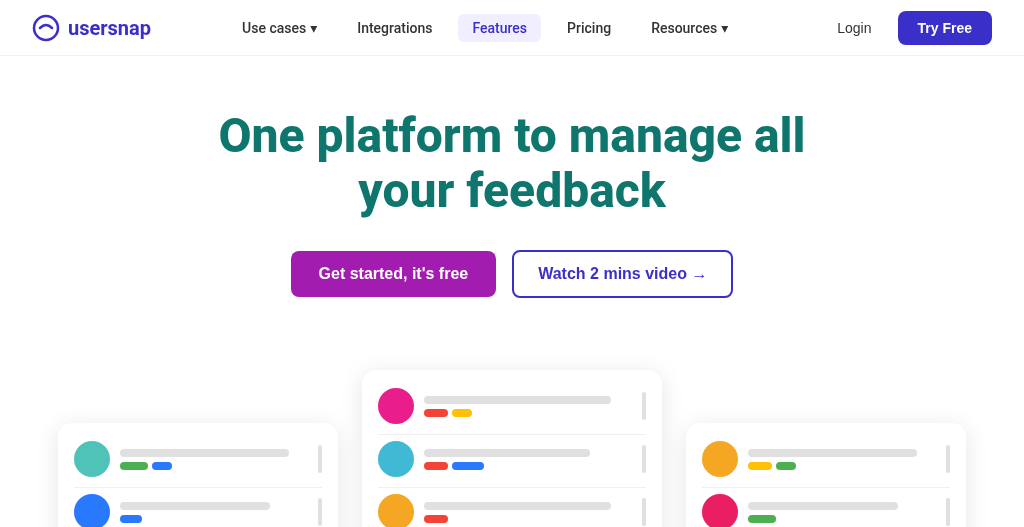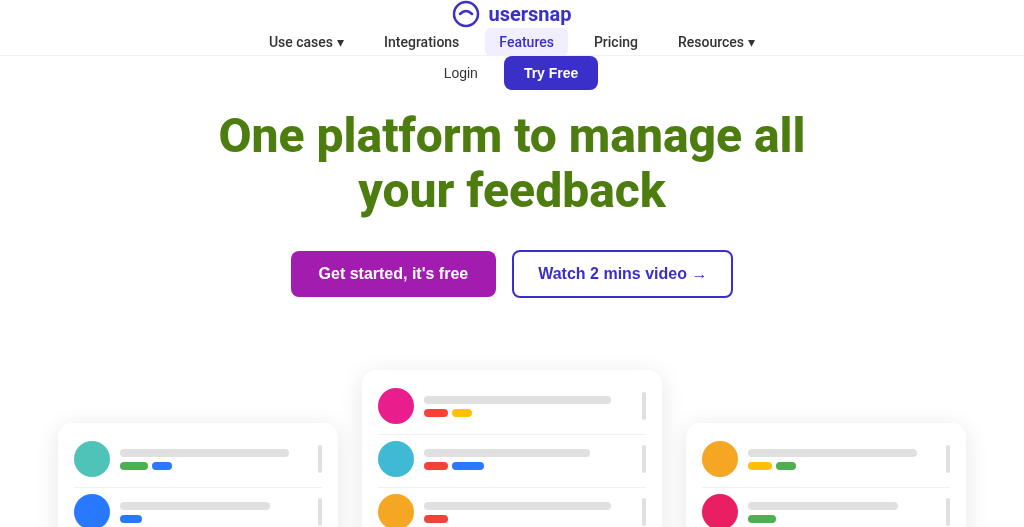--- a/index.html
+++ b/index.html
@@ -1,39 +1,39 @@
 <!DOCTYPE html>
 <html><head>
   <meta charset="utf-8">
   <style>
     * { margin: 0; padding: 0; box-sizing: border-box; }
     body { font-family: -apple-system, BlinkMacSystemFont, 'Segoe UI', Roboto, sans-serif; background: #fff; color: #1a1a2e; overflow-x: hidden; }
 
     
     nav {
       display: flex; align-items: center; justify-content: space-between;
-      padding: 0 32px; height: 56px; border-bottom: 1px solid #f0f0f0; flex-direction: column;
+      padding: 0 32px; height: 56px; border-bottom: 1px solid #f0f0f0;
     }
     .nav-logo { display: flex; align-items: center; gap: 8px; text-decoration: none; }
     .nav-logo-icon { width: 28px; height: 28px; }
     .nav-logo-text { font-size: 20px; font-weight: 700; color: #3b2fc9; }
     .nav-links { display: flex; align-items: flex-start; gap: 12px; }
     .nav-link {
       padding: 6px 14px; font-size: 14px; color: #333; cursor: pointer;
       border-radius: 6px; display: flex; align-items: center; gap: 4px;
       text-decoration: none; font-weight: 500;
     }
     .nav-link.active { background: #f0eeff; color: #3b2fc9; }
     .nav-actions { display: flex; align-items: center; gap: 8px; }
     .btn-login { padding: 8px 18px; font-size: 14px; color: #333; background: none; border: none; cursor: pointer; font-weight: 500; }
     .btn-try { padding: 9px 20px; font-size: 14px; color: #ffffff; background: #3b2fc9; border: none; border-radius: 8px; cursor: pointer; font-weight: 600; }
 
     
     .hero { text-align: center; padding: 52px 20px 32px; }
-    .hero-title { font-size: 48px; font-weight: 800; color: #4d7c0f; line-height: 1.15; max-width: 640px; margin: 0 auto 32px; }
+    .hero-title { font-size: 48px; font-weight: 800; color: #0f766e; line-height: 1.15; max-width: 640px; margin: 0 auto 32px; }
     .hero-buttons { display: flex; align-items: center; justify-content: center; gap: 16px; }
     .btn-primary { padding: 14px 28px; background: #a21caf; color: #fff; border: none; border-radius: 8px; font-size: 16px; font-weight: 600; cursor: pointer; }
     .btn-outline { padding: 13px 24px; background: #fff; color: #3b2fc9; border: 2px solid #3b2fc9; border-radius: 8px; font-size: 16px; font-weight: 600; cursor: pointer; display: flex; align-items: center; gap: 6px; }
 
     
     .cards-section { display: flex; justify-content: center; gap: 24px; padding: 40px 40px 0; align-items: flex-end; }
 
     .card-wrapper { display: flex; flex-direction: column; align-items: center; }
     .card {
       background: #fff; border-radius: 14px; box-shadow: 0 4px 24px rgba(0,0,0,0.10);

